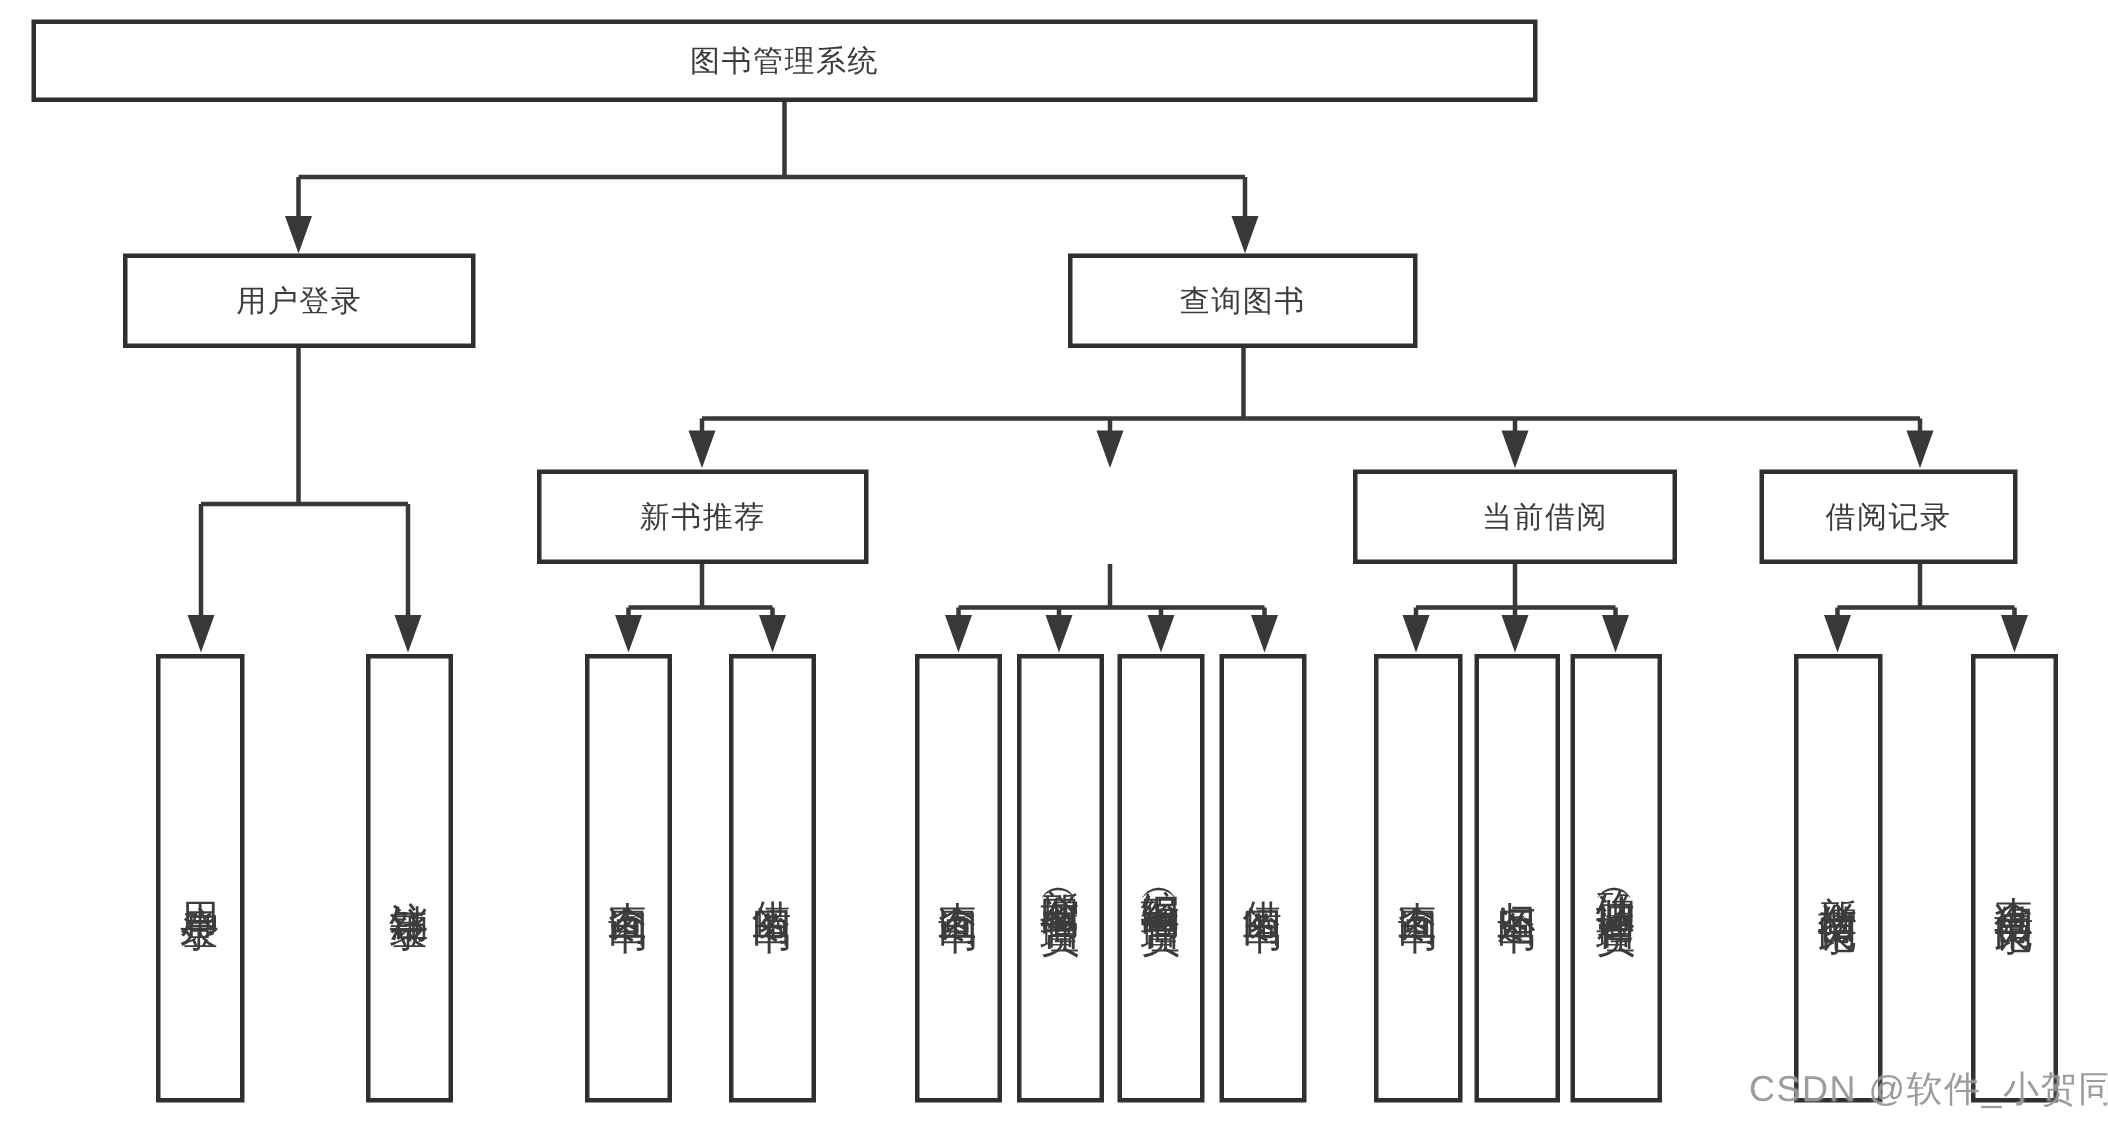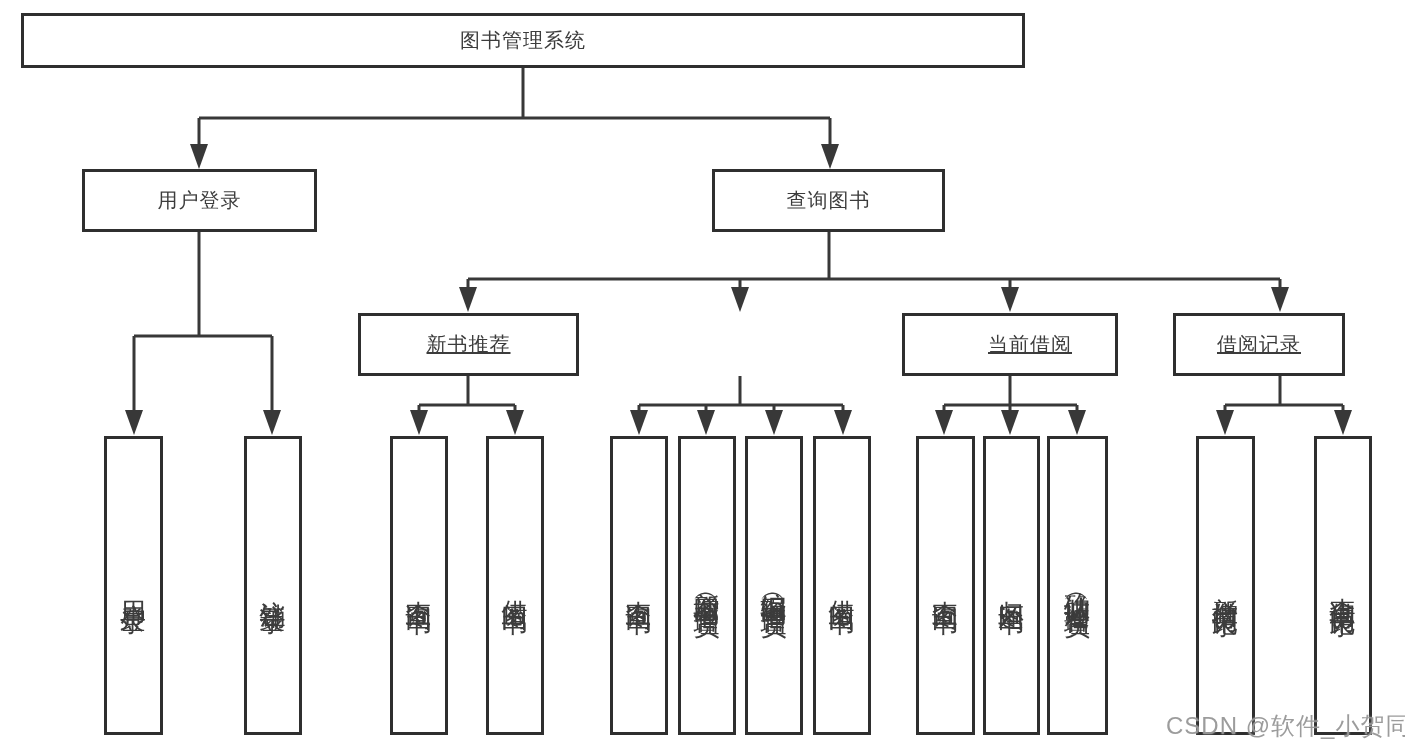--- a/index.html
+++ b/index.html
@@ -26,21 +26,21 @@
     z-index:2;
   }
   .hlabel{
     font-size:20px;
     letter-spacing:1px;
     white-space:nowrap;
   }
   .root{left:21px;top:13px;width:1004px;height:55px;}
   .lvl2-a{left:82px;top:169px;width:235px;height:63px;}
   .lvl2-b{left:712px;top:169px;width:233px;height:63px;}
-  .lvl3{top:313px;height:63px;text-decoration:underline;}
+  .lvl3{top:313px;height:63px;}
   .leaf{
     top:436px;height:299px;
     writing-mode:vertical-rl;
   }
   .vlabel{
     font-size:26px;
     letter-spacing:3px;
     line-height:1.0;
   }
   .watermark{

